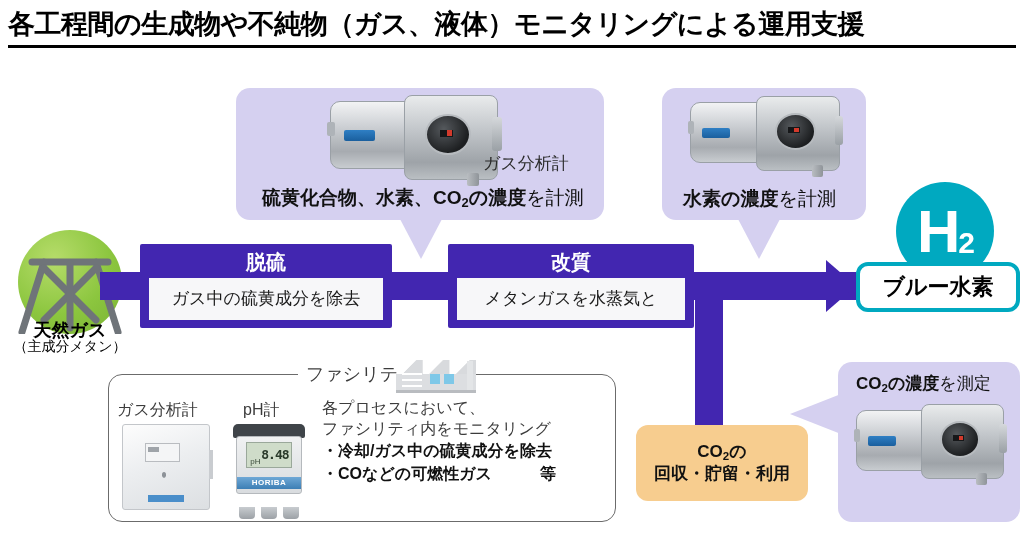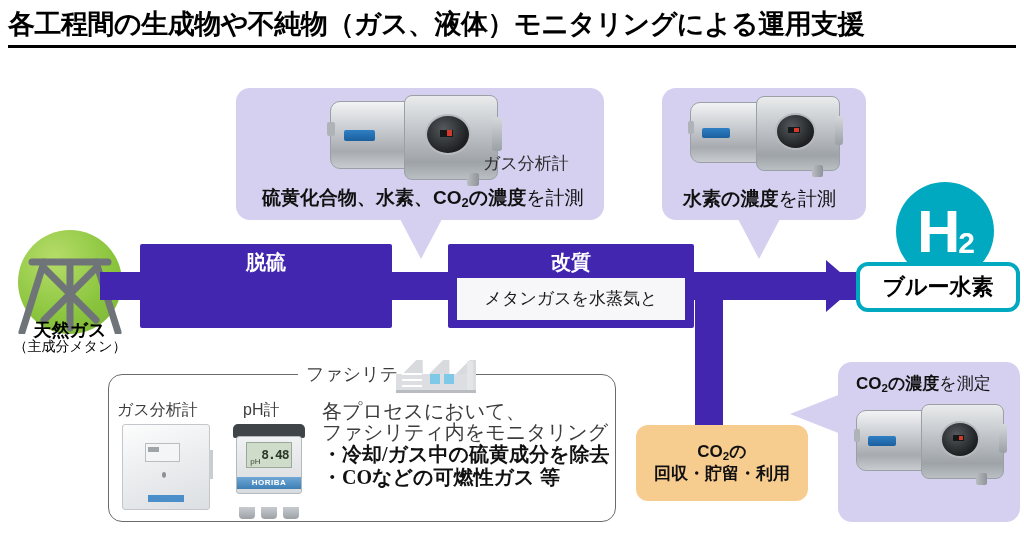--- a/index.html
+++ b/index.html
@@ -196,23 +196,22 @@
     background: #fff;
     padding: 0 8px;
     font-size: 18px; color: #3c3c3c;
     white-space: nowrap;
   }
   .fac-dev-label {
     position: absolute; font-size: 16px; color: #3c3c3c; white-space: nowrap;
   }
   .fac-text {
     position: absolute;
-    font-size: 20px; color: #3c3c3c; line-height: 1.3;
+    font-size: 16px; color: #3c3c3c; line-height: 1.3;
     white-space: nowrap;
-    font-family: Liberation Serif, serif;
   }
 
   
   .factory { position: absolute; }
   .factory .roof {
     position: absolute; left: 0; top: 0; width: 100%; height: 42%;
     background:
       linear-gradient(135deg, transparent 48%, #d8dadd 50%) 0 0/33.4% 100% repeat-x;
   }
   .factory .base {
@@ -382,20 +381,21 @@
   <div class="gas-sub" style="left:-5px; top:338px;">（主成分メタン）</div>
 
   <div class="bar" style="left:100px; top:272px; width:756px; height:28px;"></div>
   <div class="arrow-head-r" style="left:826px; top:260px;"></div>
 
   <div class="bar" style="left:695px; top:290px; width:28px; height:145px;"></div>
   <div class="arrow-head-d" style="left:685px; top:430px;"></div>
 
   <div class="proc" style="left:140px; top:244px; width:252px; height:84px;">
     <div class="proc-title">脱硫</div>
+    <div class="proc-inner">ガス中の硫黄成分を除去</div>
   </div>
 
   <div class="proc" style="left:448px; top:244px; width:246px; height:84px;">
     <div class="proc-title">改質</div>
     <div class="proc-inner">
       <div>
         <div>メタンガスを水蒸気と</div>
       </div>
     </div>
   </div>

